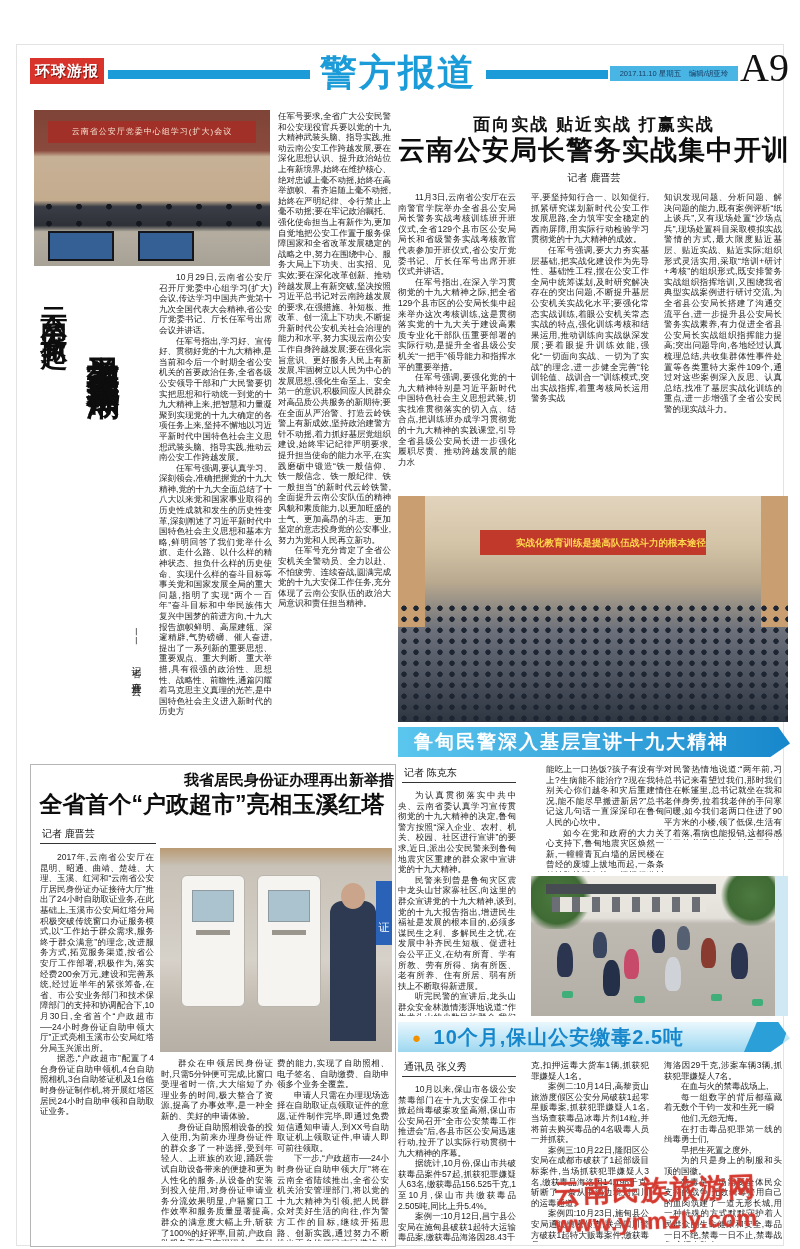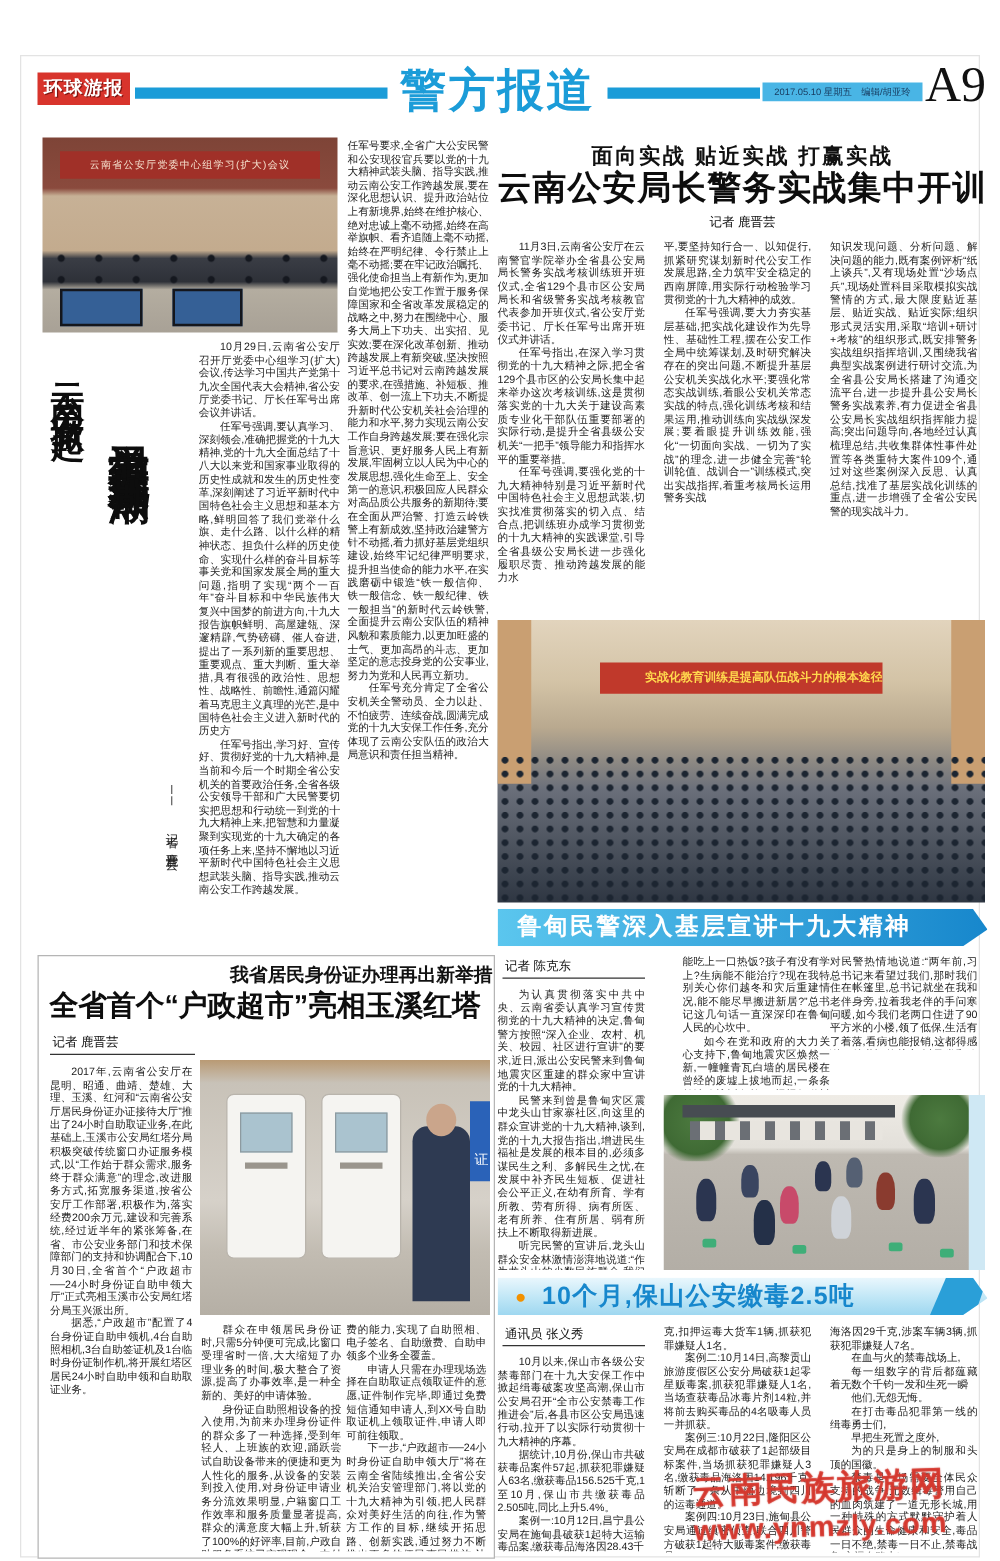--- a/index.html
+++ b/index.html
@@ -104,36 +104,36 @@
 </head>
 <body>
 
 <div class="page">
   <div class="frame"></div>
 
   <div class="masthead">环球游报</div>
   <div class="bar-l"></div>
   <div class="section-title">警方报道</div>
   <div class="bar-r"></div>
-  <div class="date-strip">2017.05.10 星期五　编辑/胡亚玲</div>
+  <div class="date-strip">2017.11.10 星期五　编辑/胡亚玲</div>
   <div class="pageno">A9</div>
 
   <div class="photo photo1">
     <div class="ph1-banner">云南省公安厅党委中心组学习(扩大)会议</div>
     <div class="ph1-heads"></div>
     <div class="ph1-screen" style="left:6%;width:26%"></div>
     <div class="ph1-screen" style="left:44%;width:22%"></div>
   </div>
   <div class="vh-kicker">云南公安掀起</div>
   <div class="vh-main">学习贯彻十九大精神热潮</div>
   <div class="vh-byline">──　记者　鹿晋芸</div>
   <div class="col" style="left:159px;top:272px;width:113px;height:487px">
       <p>10月29日,云南省公安厅召开厅党委中心组学习(扩大)会议,传达学习中国共产党第十九次全国代表大会精神,省公安厅党委书记、厅长任军号出席会议并讲话。</p>
+      <p>任军号指出,学习好、宣传好、贯彻好党的十九大精神,是当前和今后一个时期全省公安机关的首要政治任务,全省各级公安领导干部和广大民警要切实把思想和行动统一到党的十九大精神上来,把智慧和力量凝聚到实现党的十九大确定的各项任务上来,坚持不懈地以习近平新时代中国特色社会主义思想武装头脑、指导实践,推动云南公安工作跨越发展。</p>
       <p>任军号强调,要认真学习、深刻领会,准确把握党的十九大精神,党的十九大全面总结了十八大以来党和国家事业取得的历史性成就和发生的历史性变革,深刻阐述了习近平新时代中国特色社会主义思想和基本方略,鲜明回答了我们党举什么旗、走什么路、以什么样的精神状态、担负什么样的历史使命、实现什么样的奋斗目标等事关党和国家发展全局的重大问题,指明了实现“两个一百年”奋斗目标和中华民族伟大复兴中国梦的前进方向,十九大报告旗帜鲜明、高屋建瓴、深邃精辟,气势磅礴、催人奋进,提出了一系列新的重要思想、重要观点、重大判断、重大举措,具有很强的政治性、思想性、战略性、前瞻性,通篇闪耀着马克思主义真理的光芒,是中国特色社会主义进入新时代的历史方</p>
-      <p>任军号指出,学习好、宣传好、贯彻好党的十九大精神,是当前和今后一个时期全省公安机关的首要政治任务,全省各级公安领导干部和广大民警要切实把思想和行动统一到党的十九大精神上来,把智慧和力量凝聚到实现党的十九大确定的各项任务上来,坚持不懈地以习近平新时代中国特色社会主义思想武装头脑、指导实践,推动云南公安工作跨越发展。</p>
     </div>
   <div class="col cont" style="left:278px;top:111px;width:113px;height:648px">
       <p>任军号要求,全省广大公安民警和公安现役官兵要以党的十九大精神武装头脑、指导实践,推动云南公安工作跨越发展,要在深化思想认识、提升政治站位上有新境界,始终在维护核心、绝对忠诚上毫不动摇,始终在高举旗帜、看齐追随上毫不动摇,始终在严明纪律、令行禁止上毫不动摇;要在牢记政治嘱托、强化使命担当上有新作为,更加自觉地把公安工作置于服务保障国家和全省改革发展稳定的战略之中,努力在围绕中心、服务大局上下功夫、出实招、见实效;要在深化改革创新、推动跨越发展上有新突破,坚决按照习近平总书记对云南跨越发展的要求,在强措施、补短板、推改革、创一流上下功夫,不断提升新时代公安机关社会治理的能力和水平,努力实现云南公安工作自身跨越发展;要在强化宗旨意识、更好服务人民上有新发展,牢固树立以人民为中心的发展思想,强化生命至上、安全第一的意识,积极回应人民群众对高品质公共服务的新期待;要在全面从严治警、打造云岭铁警上有新成效,坚持政治建警方针不动摇,着力抓好基层党组织建设,始终牢记纪律严明要求,提升担当使命的能力水平,在实践磨砺中锻造“铁一般信仰、铁一般信念、铁一般纪律、铁一般担当”的新时代云岭铁警,全面提升云南公安队伍的精神风貌和素质能力,以更加旺盛的士气、更加高昂的斗志、更加坚定的意志投身党的公安事业,努力为党和人民再立新功。</p>
       <p>任军号充分肯定了全省公安机关全警动员、全力以赴、不怕疲劳、连续奋战,圆满完成党的十九大安保工作任务,充分体现了云南公安队伍的政治大局意识和责任担当精神。</p>
     </div>
 
   <div class="box2"></div>
   <div class="a2kicker">我省居民身份证办理再出新举措</div>
   <div class="a2headline">全省首个“户政超市”亮相玉溪红塔</div>
   <div class="byline" style="left:42px;top:827px">记者 鹿晋芸</div>

